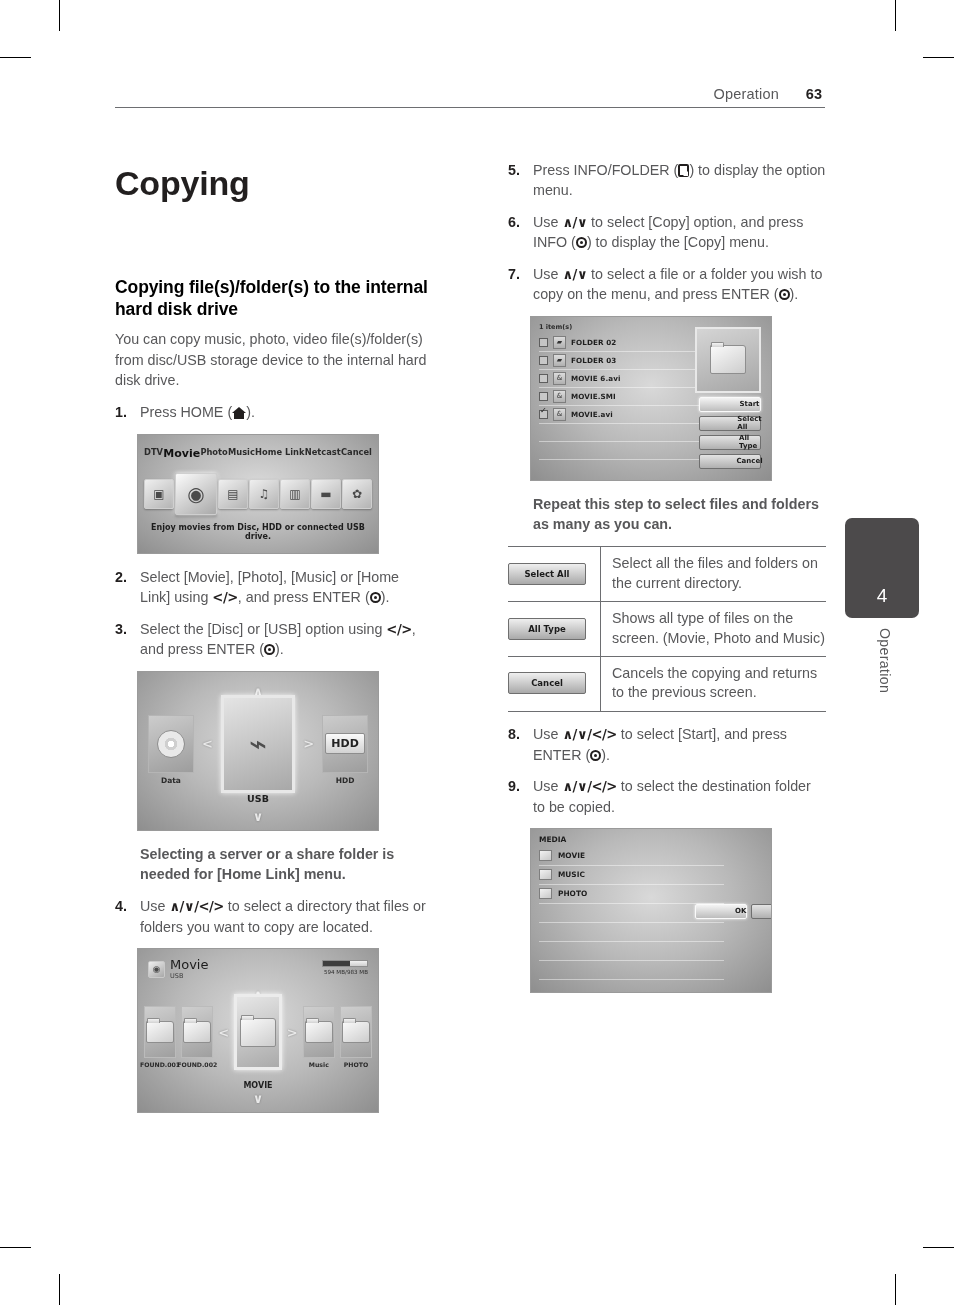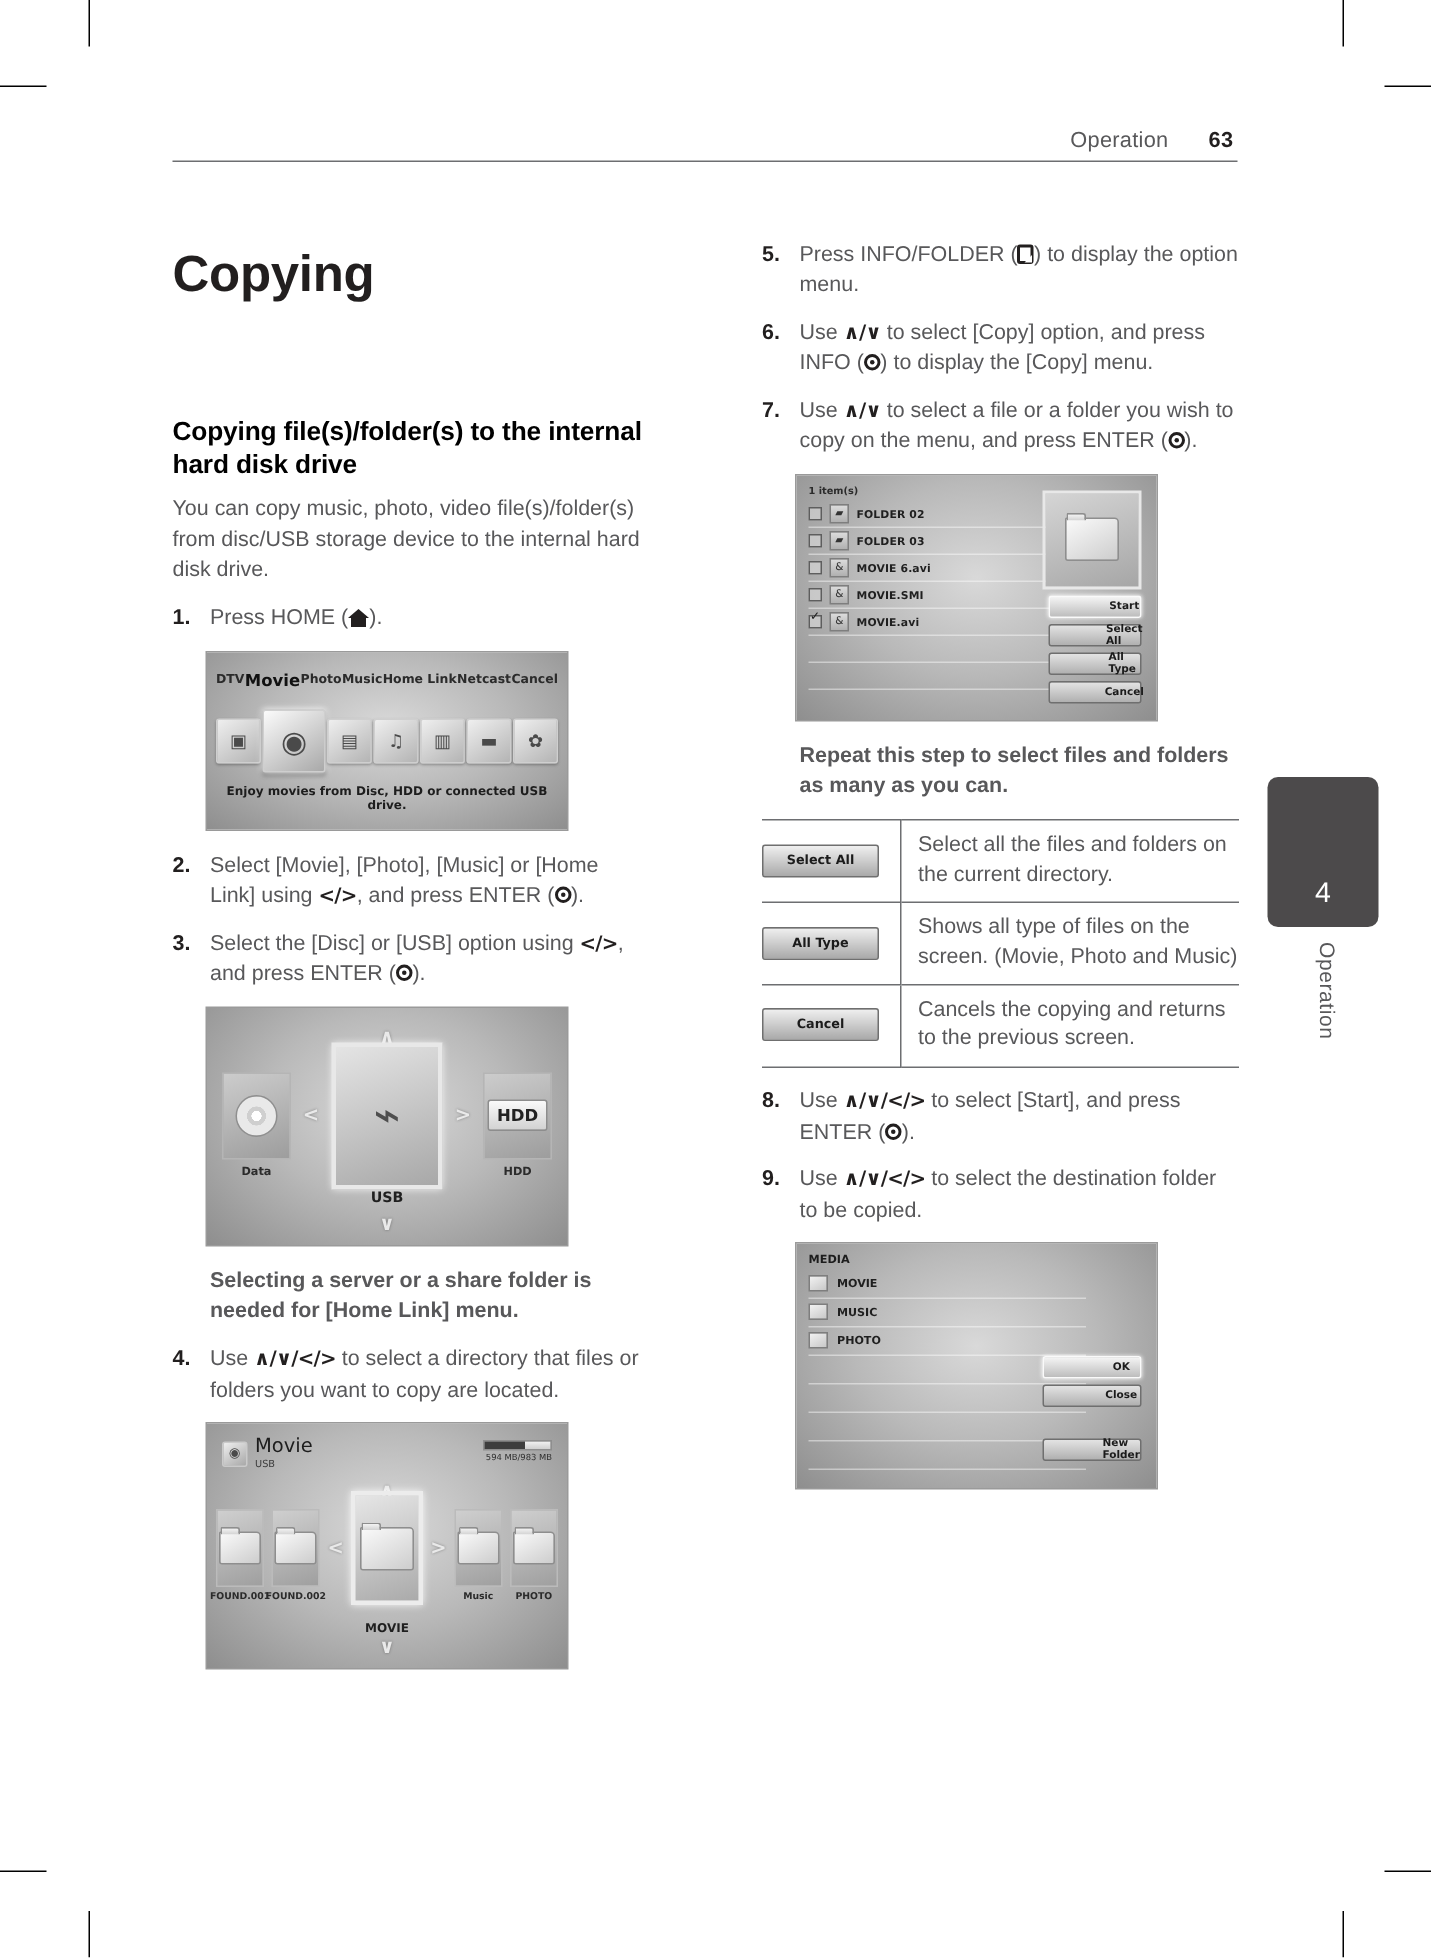--- a/index.html
+++ b/index.html
@@ -461,21 +461,21 @@
     width: 11px; height: 9px;
     background: linear-gradient(150deg,#f2f2f2,#c8c8c8);
     border: 1px solid #7e7e7e;
     flex: none;
   }
   .dst-label { font-size: 7.4px; font-weight: 700; color: #1f1f1f; }
   .dst-blank { height: 18px; border-bottom: 1px solid rgba(255,255,255,.45); }
   .dst-buttons {
     position: absolute; right: 10px; top: 75px;
     width: 66px;
-    display: flex; flex-direction: column; gap: 4px;
+    display: flex; flex-direction: row; gap: 4px;
   }
   .dst-buttons .spacer { height: 13px; }
 
   
   table.btn-table {
     width: 318px;
     border-collapse: collapse;
     margin: 8px 0 12px 0;
   }
   table.btn-table td {

